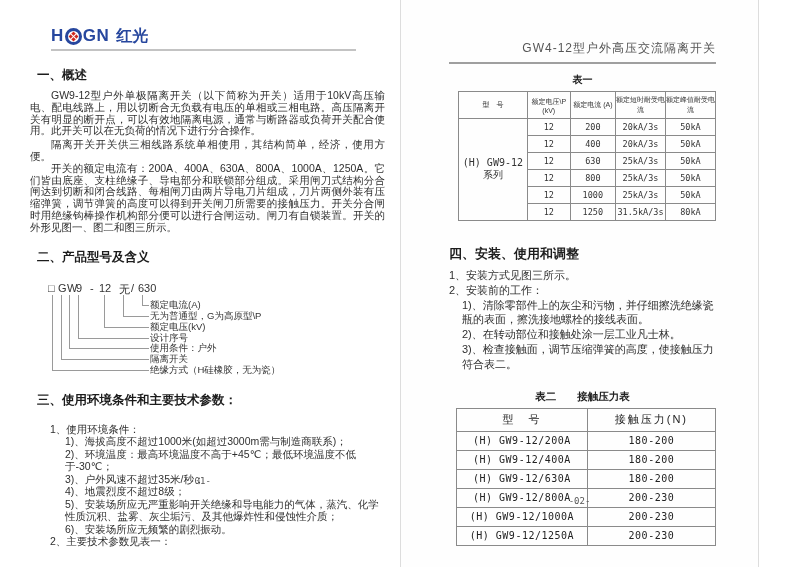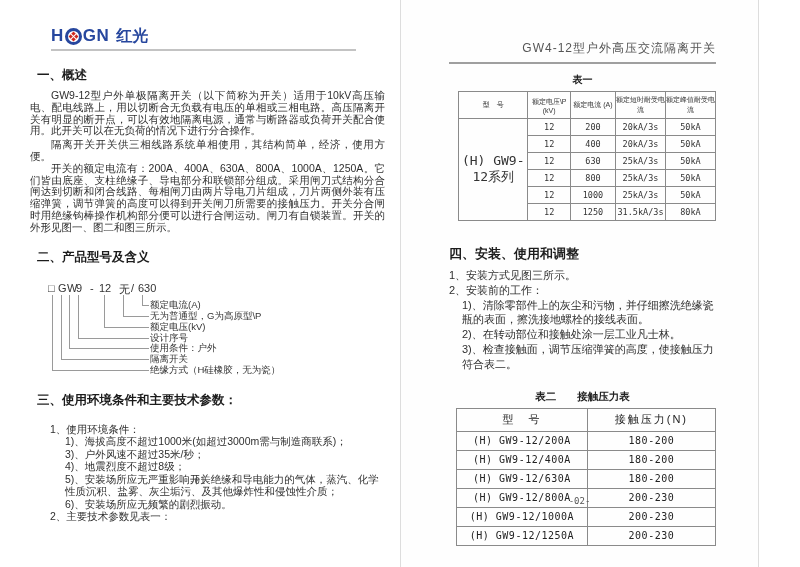--- a/index.html
+++ b/index.html
@@ -36,21 +36,21 @@
   .rp-header{margin-top:40px;text-align:right;font-size:12px;color:#565656;letter-spacing:1px;}
   .rp-rule{height:2px;background:#9f9f9f;margin-top:5px;}
   .tbl-caption{text-align:center;font-size:10px;font-weight:bold;margin:9px 0 4px 0;color:#222;}
   table{border-collapse:collapse;}
   .t1{margin-left:9px;}
   .t1 th,.t1 td{border:1px solid #8a8a8a;text-align:center;padding:0;}
   .t1 th{font-size:7px;font-weight:normal;color:#333;height:26px;}
   .t1 th .l1{display:block;white-space:nowrap;}
   .t1 th .l2:empty{display:none;}
   .t1 td{font-family:"DejaVu Sans Mono",monospace;font-size:8.5px;color:#333;height:16px;}
-  .t1 .model-cell{font-size:13px;}
+  .t1 .model-cell{font-size:10px;}
   .c1{width:92px;} .c2{width:46px;} .c3{width:47px;} .c4{width:47px;} .c5{width:47px;}
   .t2{margin-left:7px;}
   .t2 th,.t2 td{border:1px solid #8a8a8a;text-align:center;padding:0;}
   .t2 th{font-size:11px;font-weight:normal;color:#222;height:22px;letter-spacing:2px;}
   .t2 td{font-family:"DejaVu Sans Mono",monospace;font-size:10px;color:#222;height:18px;letter-spacing:0.5px;}
   .t2 .tc1{width:142px;} .t2 .tc2{width:143px;}
   .s4-line{font-size:11px;line-height:14.8px;margin:0;}
   .s4-line.sub{margin-left:13px;}
 </style>
 </head>
@@ -101,20 +101,21 @@
       <span class="mlabel" style="top:39px;">额定电压(kV)</span>
       <span class="mlabel" style="top:50px;">设计序号</span>
       <span class="mlabel" style="top:60px;">使用条件：户外</span>
       <span class="mlabel" style="top:71px;">隔离开关</span>
       <span class="mlabel" style="top:82px;">绝缘方式（H硅橡胶，无为瓷）</span>
     </div>
 
     <div class="sec-title" style="margin-top:10px;margin-bottom:14px;">三、使用环境条件和主要技术参数：</div>
     <div class="list-line">1、使用环境条件：</div>
     <div class="list-line lvl2">1)、海拔高度不超过1000米(如超过3000m需与制造商联系)；</div>
+    <div class="list-line lvl2">2)、环境温度：最高环境温度不高于+45℃；最低环境温度不低于-30℃；</div>
     <div class="list-line lvl2">3)、户外风速不超过35米/秒；</div>
     <div class="list-line lvl2">4)、地震烈度不超过8级；</div>
     <div class="list-line lvl2">5)、安装场所应无严重影响开关绝缘和导电能力的气体，蒸汽、化学性质沉积、盐雾、灰尘垢污、及其他爆炸性和侵蚀性介质；</div>
     <div class="list-line lvl2">6)、安装场所应无频繁的剧烈振动。</div>
     <div class="list-line">2、主要技术参数见表一：</div>
 
     <div class="page-num" style="top:476px;">-01-</div>
   </div>
 
   <div class="page page-right">

